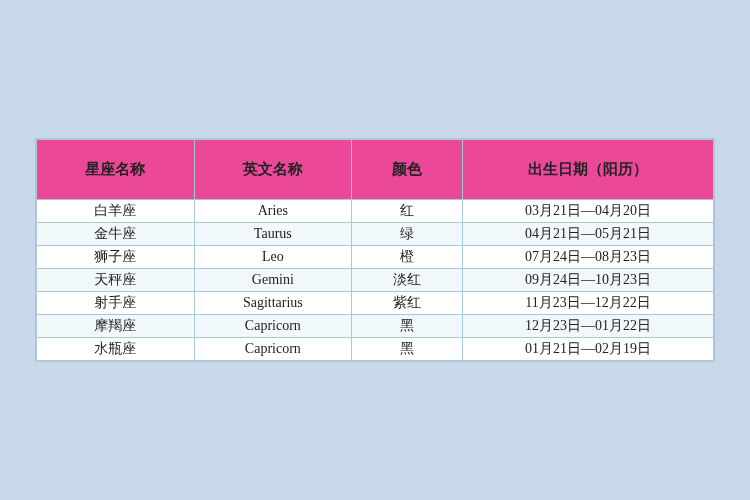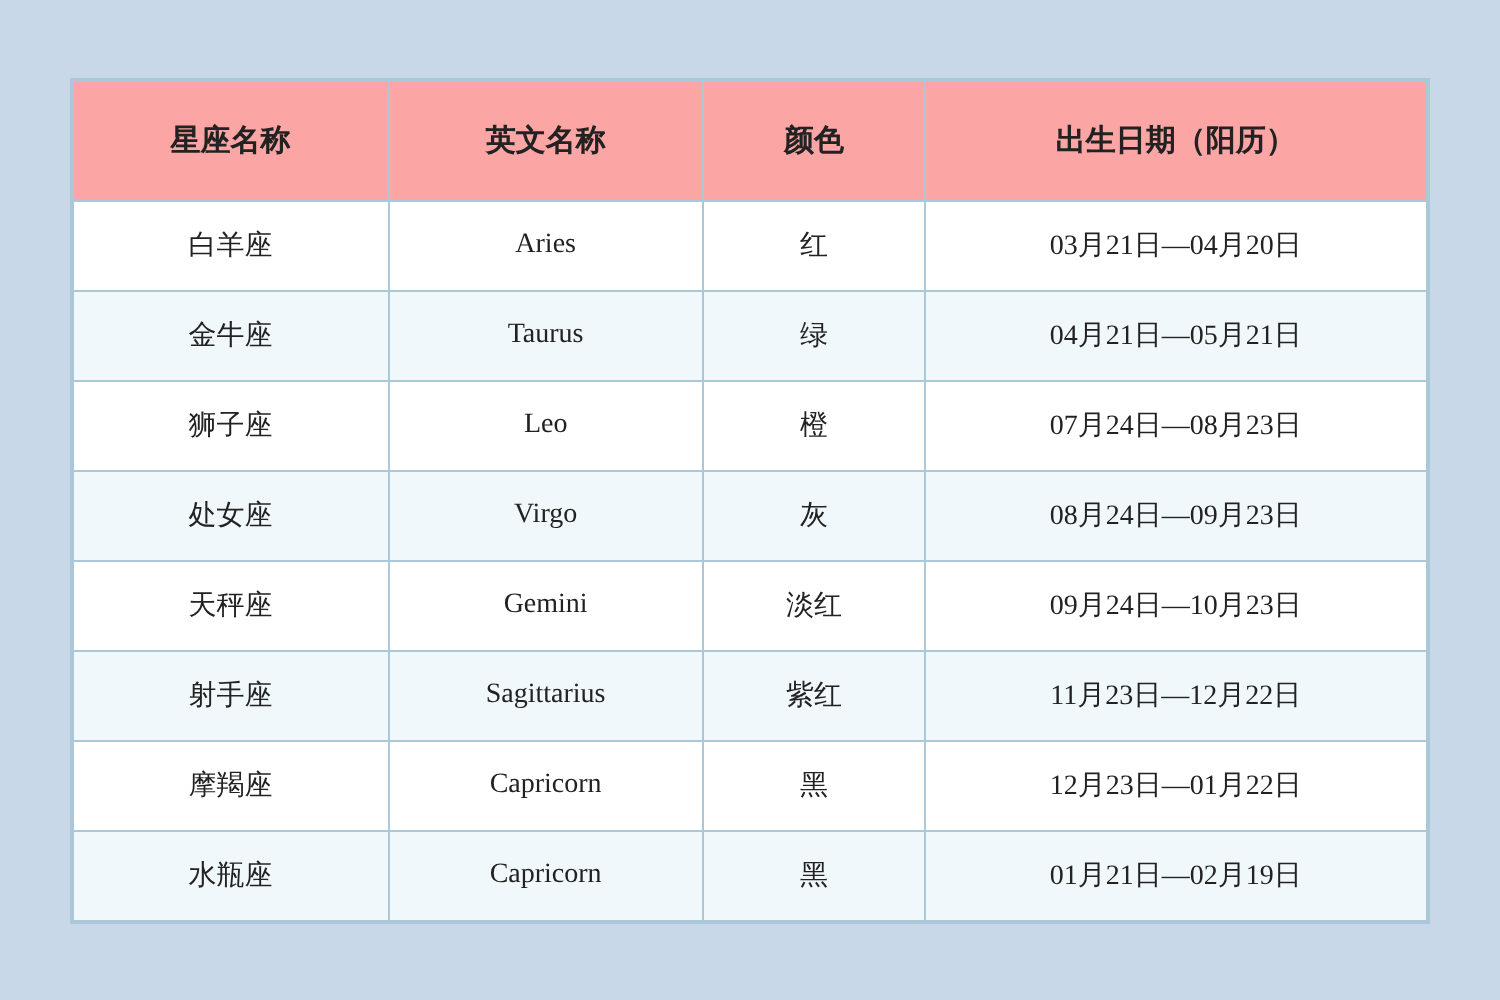--- a/index.html
+++ b/index.html
@@ -18,25 +18,25 @@
       border: 1px solid #aac8d8;
       width: 680px;
     }
     table {
       width: 100%;
       border-collapse: collapse;
     }
     th, td {
       border: 1px solid #aac8d8;
       text-align: center;
-      padding: 13px 8px;
+      padding: 2px 8px;
       color: #222;
     }
     thead tr th {
-      background: #fca5a5;
+      background: #ec4899;
       font-weight: bold;
       font-size: 15px;
       padding: 20px;
     }
     tbody tr:nth-child(odd) {
       background: #ffffff;
     }
     tbody tr:nth-child(even) {
       background: #f0f8fc;
     }
@@ -72,26 +72,20 @@
           <td>绿</td>
           <td>04月21日—05月21日</td>
         </tr>
         <tr>
           <td>狮子座</td>
           <td>Leo</td>
           <td>橙</td>
           <td>07月24日—08月23日</td>
         </tr>
         <tr>
-          <td>处女座</td>
-          <td>Virgo</td>
-          <td>灰</td>
-          <td>08月24日—09月23日</td>
-        </tr>
-        <tr>
           <td>天秤座</td>
           <td>Gemini</td>
           <td>淡红</td>
           <td>09月24日—10月23日</td>
         </tr>
         <tr>
           <td>射手座</td>
           <td>Sagittarius</td>
           <td>紫红</td>
           <td>11月23日—12月22日</td>

